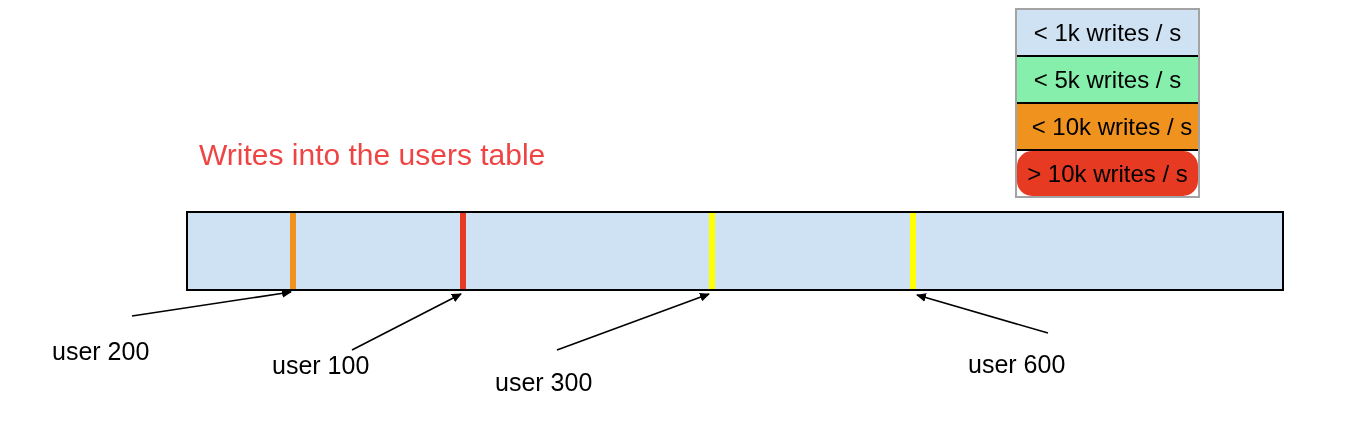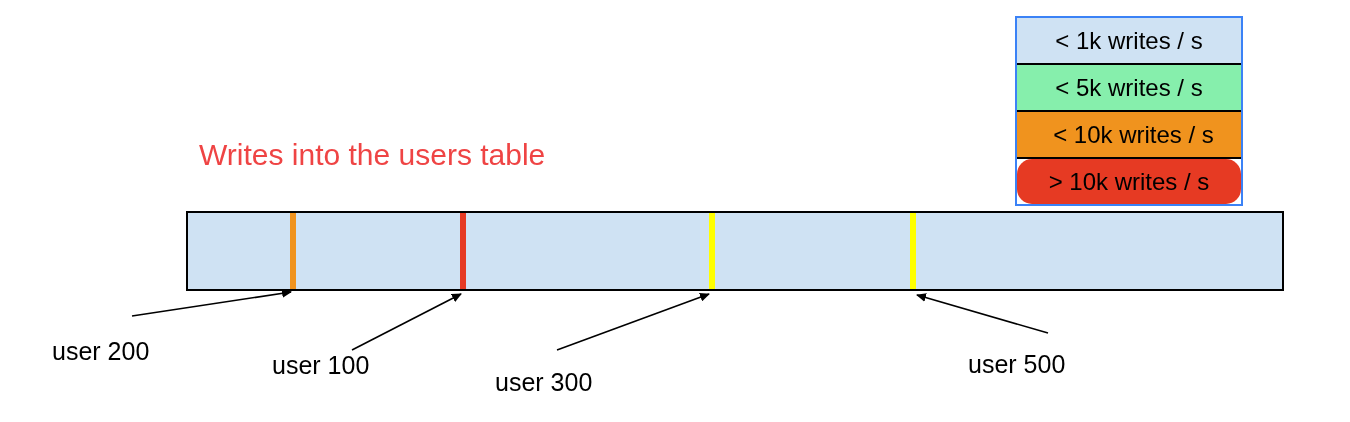--- a/index.html
+++ b/index.html
@@ -20,23 +20,23 @@
     left: 199px;
     top: 137px;
     font-size: 30px;
     line-height: 1.2;
     color: #ef4444;
     white-space: nowrap;
   }
   .legend {
     position: absolute;
     left: 1015px;
-    top: 16px;
-    width: 228px;
-    border: 2px solid #3b82f6;
+    top: 8px;
+    width: 185px;
+    border: 2px solid #a3a3a3;
     box-sizing: border-box;
   }
   .legend-row {
     height: 45px;
     line-height: 45px;
     text-align: center;
     font-size: 24px;
     color: #000000;
     border-bottom: 2px solid #000000;
     white-space: nowrap;
@@ -114,15 +114,15 @@
     </defs>
   <line x1="132" y1="316" x2="291" y2="292" class="arrow-line" marker-end="url(#arrowhead)"></line>
       <line x1="352" y1="350" x2="461" y2="294" class="arrow-line" marker-end="url(#arrowhead)"></line>
       <line x1="557" y1="350" x2="709" y2="294" class="arrow-line" marker-end="url(#arrowhead)"></line>
       <line x1="1048" y1="333" x2="917" y2="295" class="arrow-line" marker-end="url(#arrowhead)"></line>
     </svg>
 
   <div class="user-label" style="left: 52px; top: 337px;">user 200</div>
   <div class="user-label" style="left: 272px; top: 351px;">user 100</div>
   <div class="user-label" style="left: 495px; top: 368px;">user 300</div>
-  <div class="user-label" style="left: 968px; top: 350px;">user 500</div>
+  <div class="user-label" style="left: 968px; top: 350px;">user 600</div>
 
 </div>
 
 </body></html>

